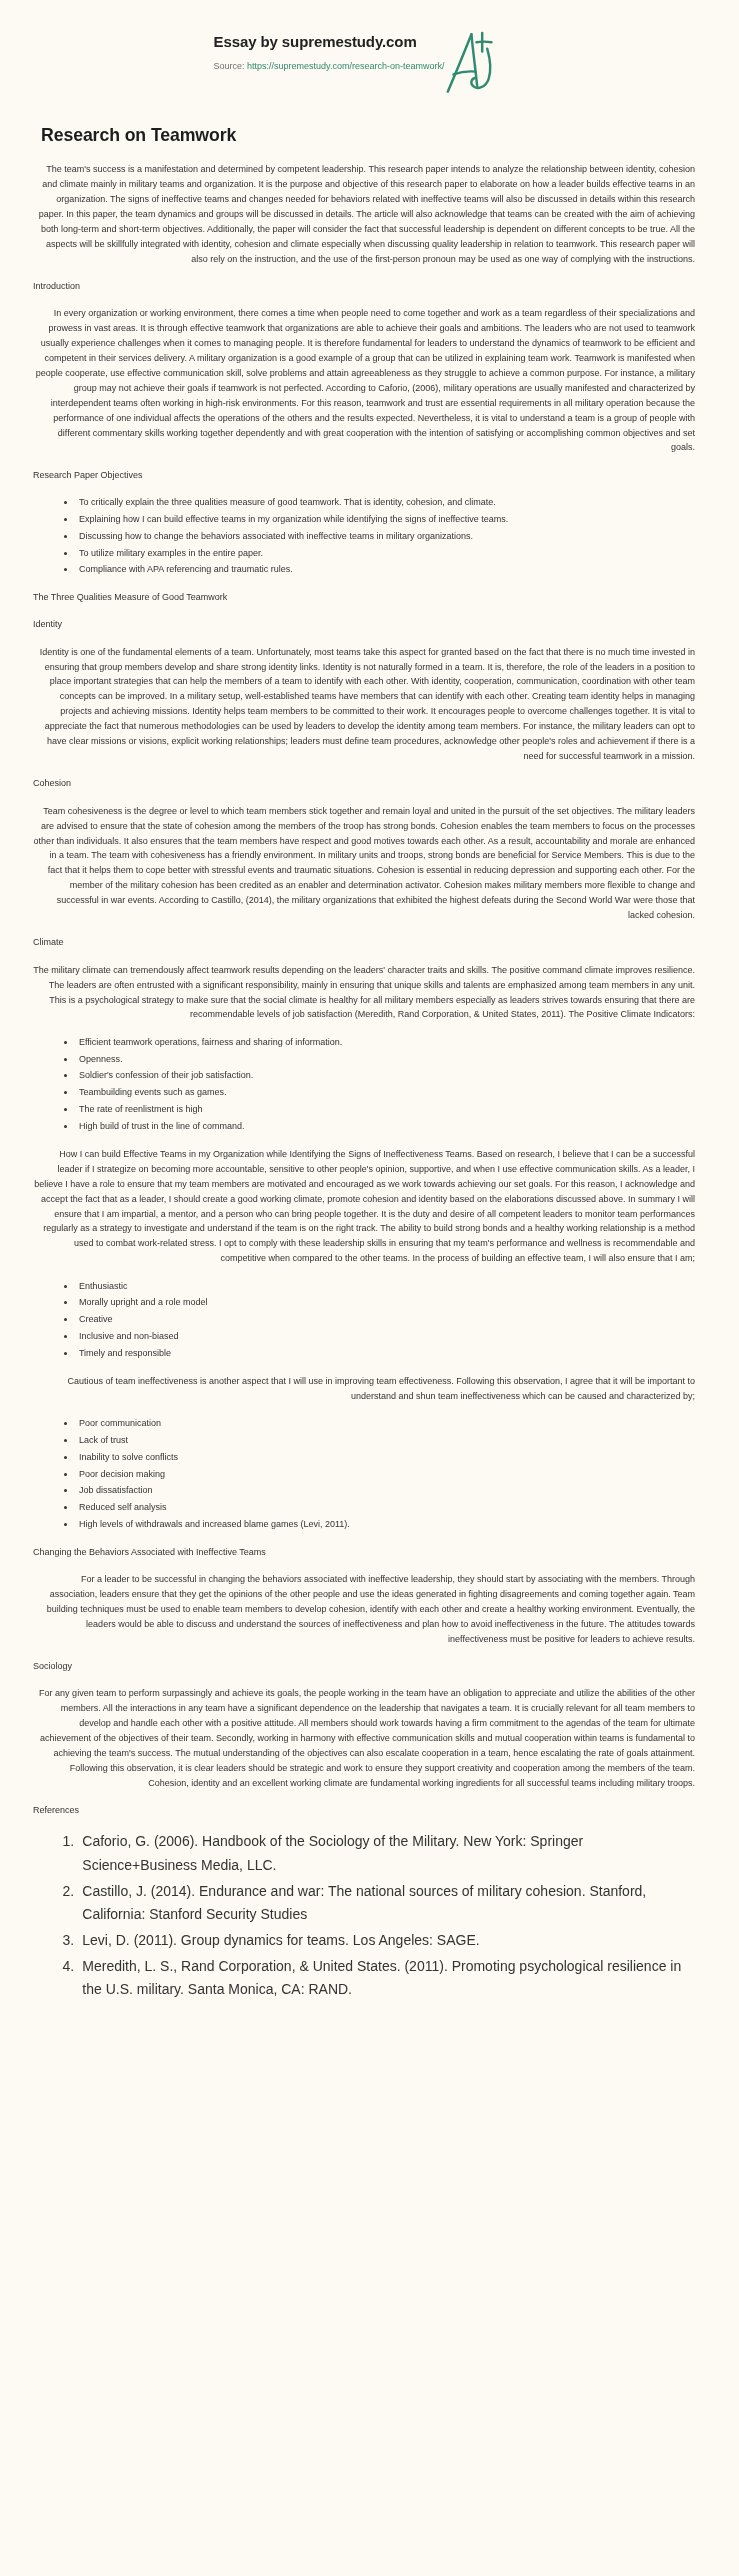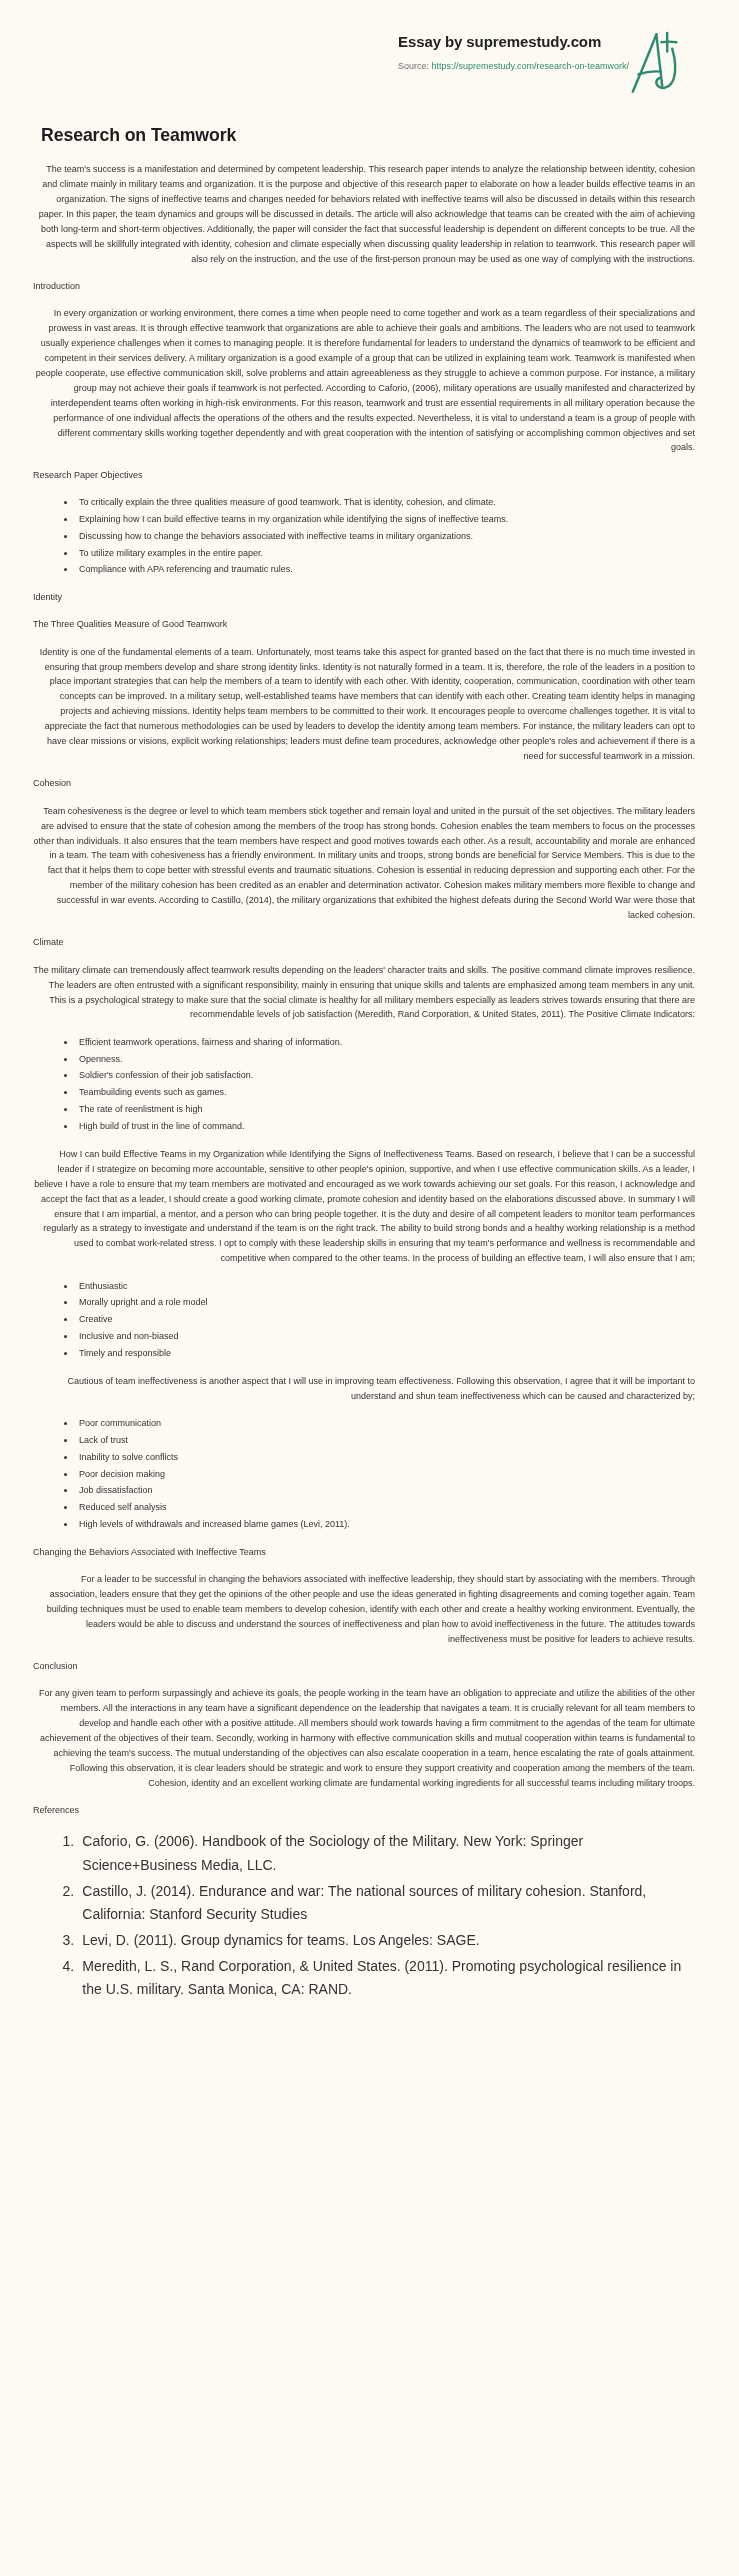--- a/index.html
+++ b/index.html
@@ -19,21 +19,21 @@
     box-sizing: border-box;
     background: #fdfaf4;
     padding: 0;
     position: relative;
   }
 
   
   .site-header {
     display: flex;
     align-items: flex-start;
-    justify-content: flex-end;
+    justify-content: center;
     padding: 26px 29px 0 29px;
     box-sizing: border-box;
     min-height: 92px;
   }
   .header-left {
     padding-top: 7.2px;
   }
   .brand-title {
     font-size: 15px;
     font-weight: bold;
@@ -154,23 +154,23 @@
 
     <p class="section-head">Research Paper Objectives</p>
     <ul class="bullets">
       <li>To critically explain the three qualities measure of good teamwork. That is identity, cohesion, and climate.</li>
       <li>Explaining how I can build effective teams in my organization while identifying the signs of ineffective teams.</li>
       <li>Discussing how to change the behaviors associated with ineffective teams in military organizations.</li>
       <li>To utilize military examples in the entire paper.</li>
       <li>Compliance with APA referencing and traumatic rules.</li>
     </ul>
 
+    <p class="section-head">The Three Qualities Measure of Good Teamwork</p>
+
     <p class="section-head">Identity</p>
-
-    <p class="section-head">The Three Qualities Measure of Good Teamwork</p>
     <p class="body-text">Identity is one of the fundamental elements of a team. Unfortunately, most teams take this aspect for granted based on the fact that there is no much time invested in ensuring that group members develop and share strong identity links. Identity is not naturally formed in a team. It is, therefore, the role of the leaders in a position to place important strategies that can help the members of a team to identify with each other. With identity, cooperation, communication, coordination with other team concepts can be improved. In a military setup, well-established teams have members that can identify with each other. Creating team identity helps in managing projects and achieving missions. Identity helps team members to be committed to their work. It encourages people to overcome challenges together. It is vital to appreciate the fact that numerous methodologies can be used by leaders to develop the identity among team members. For instance, the military leaders can opt to have clear missions or visions, explicit working relationships; leaders must define team procedures, acknowledge other people's roles and achievement if there is a need for successful teamwork in a mission.</p>
 
     <p class="section-head">Cohesion</p>
     <p class="body-text">Team cohesiveness is the degree or level to which team members stick together and remain loyal and united in the pursuit of the set objectives. The military leaders are advised to ensure that the state of cohesion among the members of the troop has strong bonds. Cohesion enables the team members to focus on the processes other than individuals. It also ensures that the team members have respect and good motives towards each other. As a result, accountability and morale are enhanced in a team. The team with cohesiveness has a friendly environment. In military units and troops, strong bonds are beneficial for Service Members. This is due to the fact that it helps them to cope better with stressful events and traumatic situations. Cohesion is essential in reducing depression and supporting each other. For the member of the military cohesion has been credited as an enabler and determination activator. Cohesion makes military members more flexible to change and successful in war events. According to Castillo, (2014), the military organizations that exhibited the highest defeats during the Second World War were those that lacked cohesion.</p>
 
     <p class="section-head">Climate</p>
     <p class="body-text">The military climate can tremendously affect teamwork results depending on the leaders' character traits and skills. The positive command climate improves resilience. The leaders are often entrusted with a significant responsibility, mainly in ensuring that unique skills and talents are emphasized among team members in any unit. This is a psychological strategy to make sure that the social climate is healthy for all military members especially as leaders strives towards ensuring that there are recommendable levels of job satisfaction (Meredith, Rand Corporation, &amp; United States, 2011). The Positive Climate Indicators:</p>
     <ul class="bullets">
       <li>Efficient teamwork operations, fairness and sharing of information.</li>
       <li>Openness.</li>
@@ -196,21 +196,21 @@
       <li>Inability to solve conflicts</li>
       <li>Poor decision making</li>
       <li>Job dissatisfaction</li>
       <li>Reduced self analysis</li>
       <li>High levels of withdrawals and increased blame games (Levi, 2011).</li>
     </ul>
 
     <p class="section-head">Changing the Behaviors Associated with Ineffective Teams</p>
     <p class="body-text">For a leader to be successful in changing the behaviors associated with ineffective leadership, they should start by associating with the members. Through association, leaders ensure that they get the opinions of the other people and use the ideas generated in fighting disagreements and coming together again. Team building techniques must be used to enable team members to develop cohesion, identify with each other and create a healthy working environment. Eventually, the leaders would be able to discuss and understand the sources of ineffectiveness and plan how to avoid ineffectiveness in the future. The attitudes towards ineffectiveness must be positive for leaders to achieve results.</p>
 
-    <p class="section-head">Conclusion</p>
+    <p class="section-head">Sociology</p>
     <p class="body-text">For any given team to perform surpassingly and achieve its goals, the people working in the team have an obligation to appreciate and utilize the abilities of the other members. All the interactions in any team have a significant dependence on the leadership that navigates a team. It is crucially relevant for all team members to develop and handle each other with a positive attitude. All members should work towards having a firm commitment to the agendas of the team for ultimate achievement of the objectives of their team. Secondly, working in harmony with effective communication skills and mutual cooperation within teams is fundamental to achieving the team's success. The mutual understanding of the objectives can also escalate cooperation in a team, hence escalating the rate of goals attainment. Following this observation, it is clear leaders should be strategic and work to ensure they support creativity and cooperation among the members of the team. Cohesion, identity and an excellent working climate are fundamental working ingredients for all successful teams including military troops.</p>
 
     <p class="section-head refs-head">References</p>
     <ol class="refs">
       <li>Caforio, G. (2006). Handbook of the Sociology of the Military. New York: Springer Science+Business Media, LLC.</li>
       <li>Castillo, J. (2014). Endurance and war: The national sources of military cohesion. Stanford, California: Stanford Security Studies</li>
       <li>Levi, D. (2011). Group dynamics for teams. Los Angeles: SAGE.</li>
       <li>Meredith, L. S., Rand Corporation, &amp; United States. (2011). Promoting psychological resilience in the U.S. military. Santa Monica, CA: RAND.</li>
     </ol>
 

